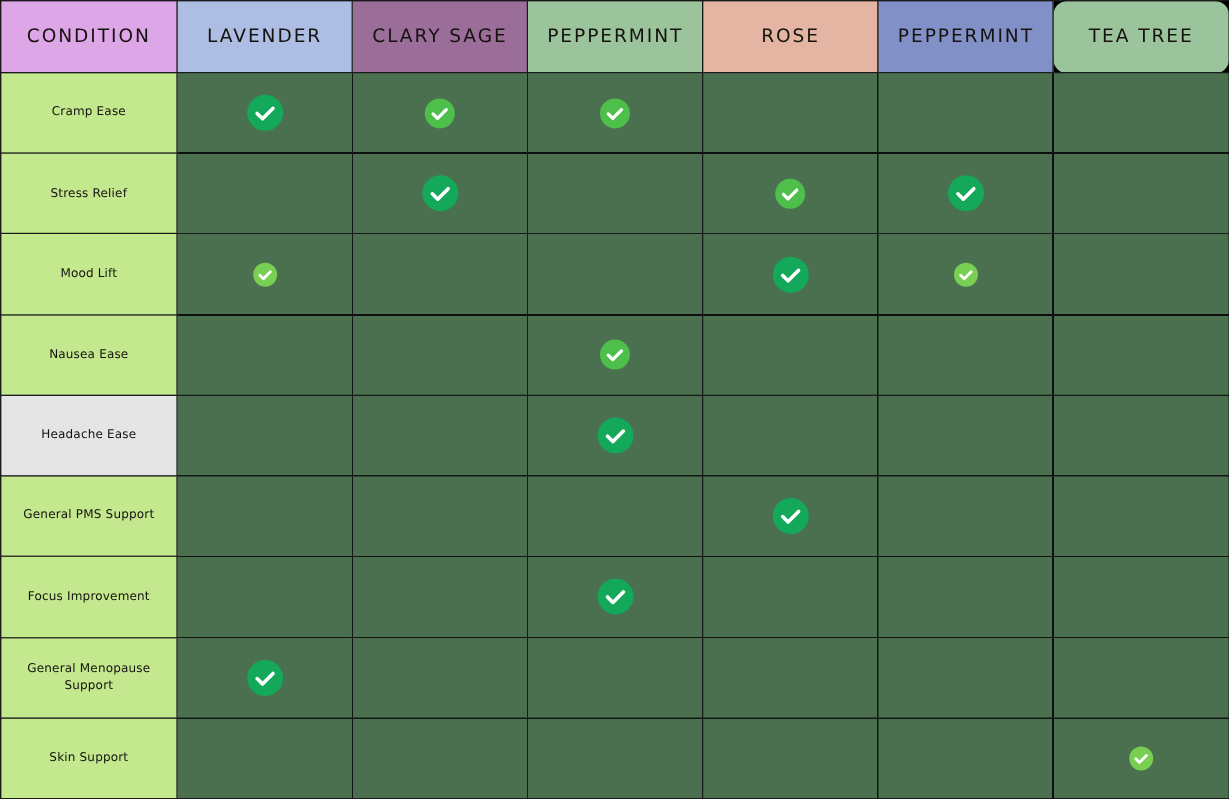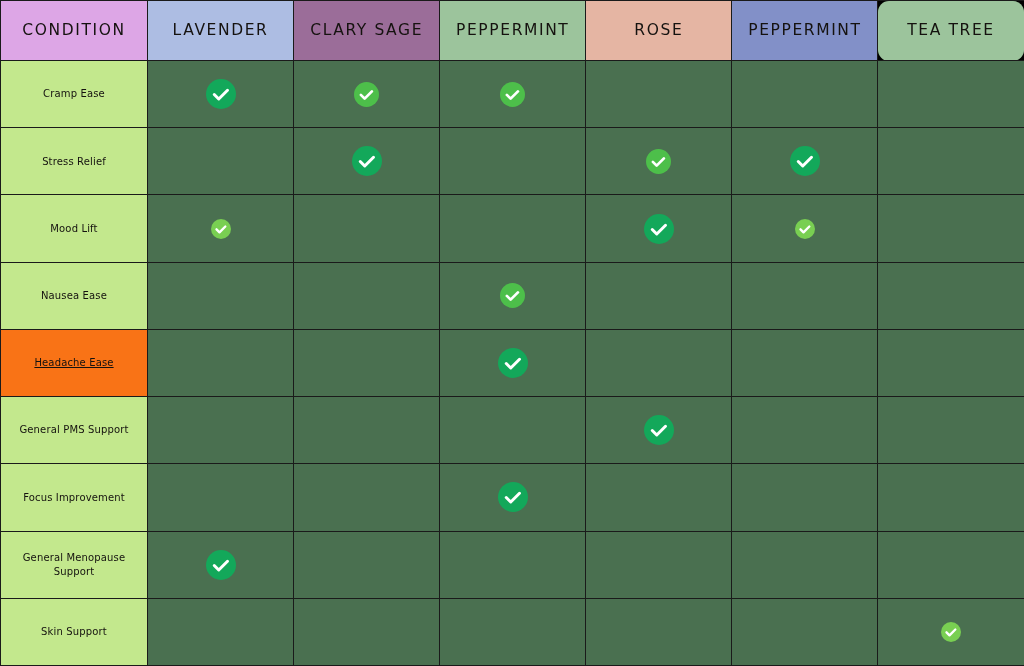--- a/index.html
+++ b/index.html
@@ -165,21 +165,21 @@
         <td class="cell"></td>
         <td class="cell"></td>
         <td class="cell"><span class="check mid"><svg viewBox="0 0 24 24" aria-hidden="true">
               <path d="M6.6 12.4 L10.2 16 L17.2 9"></path>
             </svg></span></td>
         <td class="cell"></td>
         <td class="cell"></td>
         <td class="cell"></td>
       </tr>
       <tr>
-        <td class="rowlabel" style="background: #f97316; text-decoration: underline;">Headache Ease</td>
+        <td class="rowlabel" style="background: #e5e5e5;">Headache Ease</td>
         <td class="cell"></td>
         <td class="cell"></td>
         <td class="cell"><span class="check big"><svg viewBox="0 0 24 24" aria-hidden="true">
               <path d="M6.6 12.4 L10.2 16 L17.2 9"></path>
             </svg></span></td>
         <td class="cell"></td>
         <td class="cell"></td>
         <td class="cell"></td>
       </tr>
       <tr>

